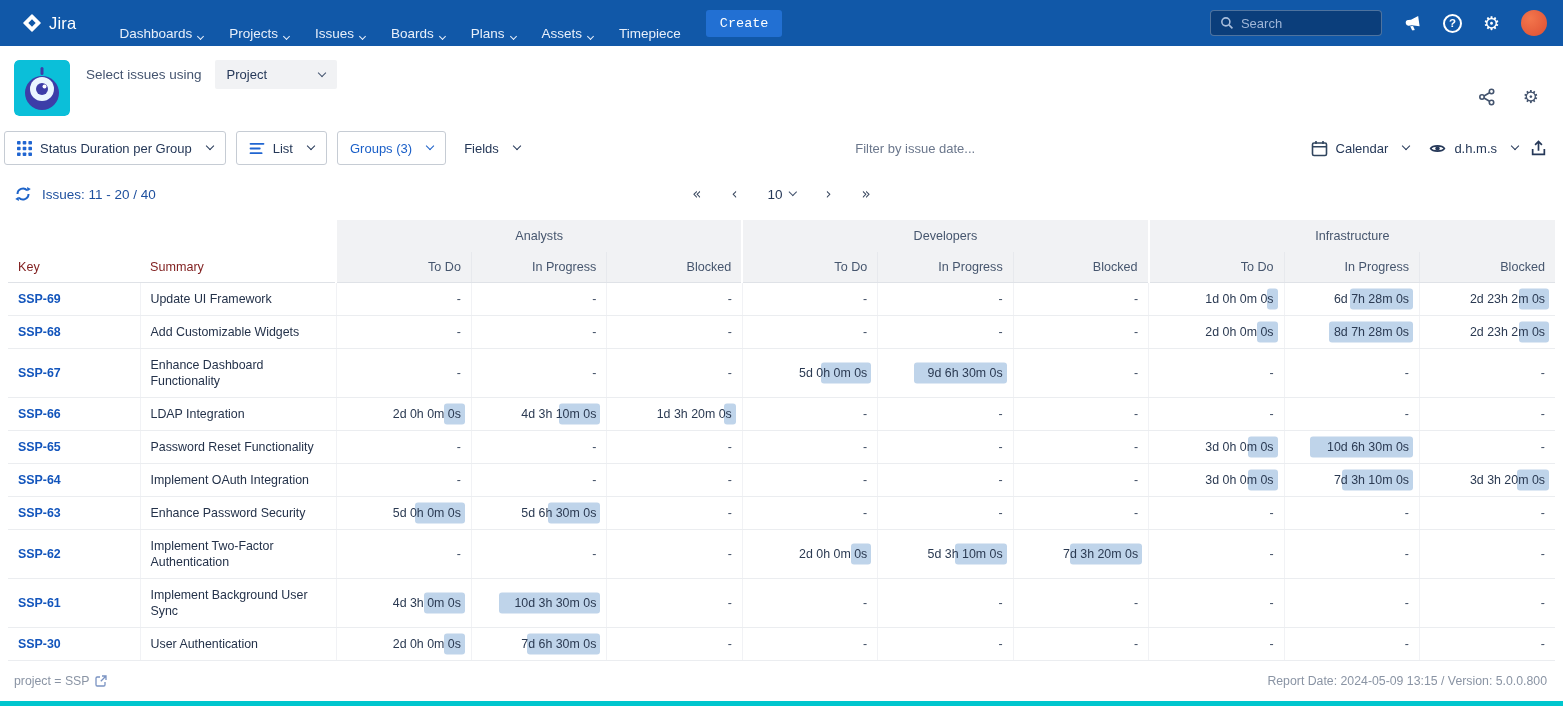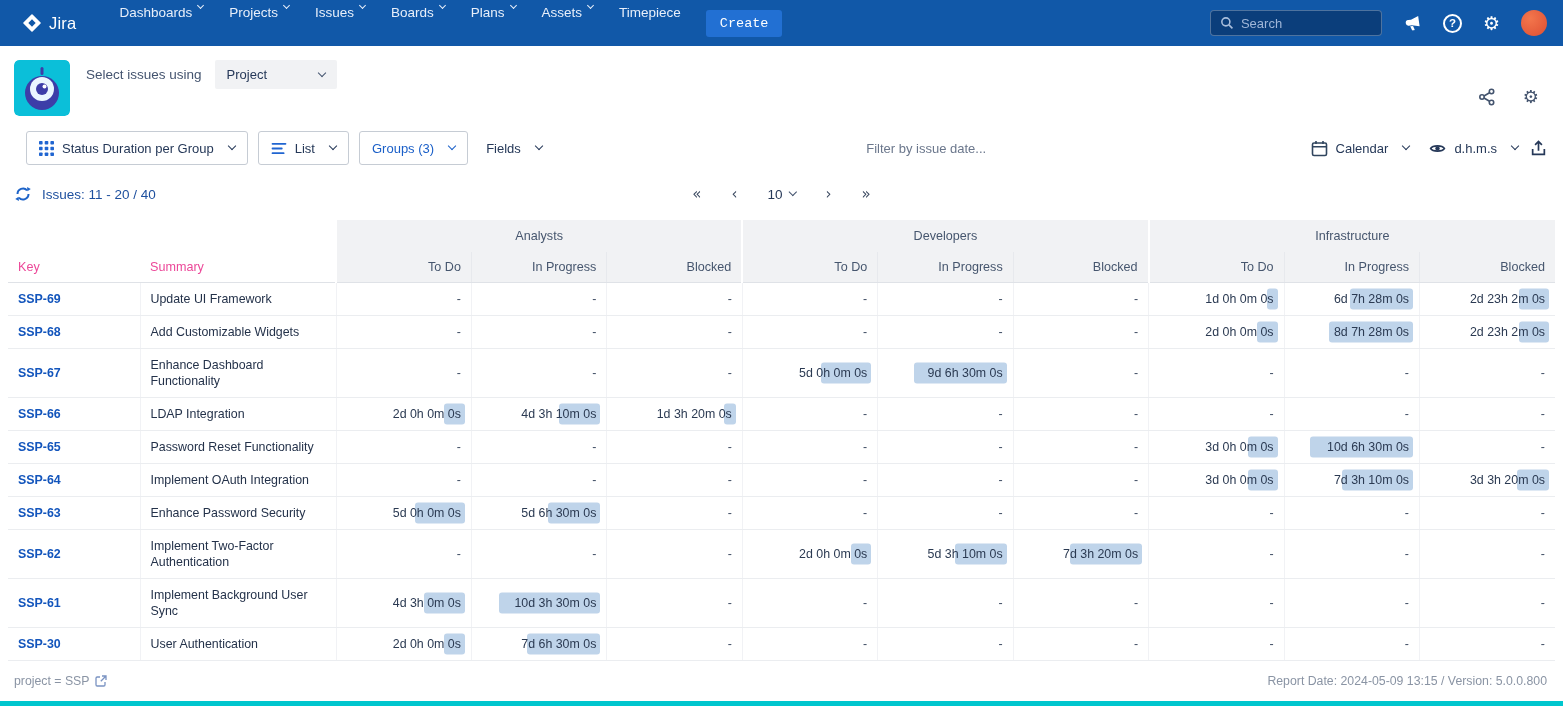--- a/index.html
+++ b/index.html
@@ -6,21 +6,21 @@
   html,body{width:1563px;height:706px}
   body{font-family:"Liberation Sans","DejaVu Sans",sans-serif;background:#fff;position:relative;overflow:hidden;color:#172B4D}
   .chev{display:inline-block;width:6px;height:6px;border-right:1.6px solid currentColor;border-bottom:1.6px solid currentColor;transform:rotate(45deg);margin-left:7px;position:relative;top:-2px;flex:none}
   .chev-sm{width:5px;height:5px;border-width:1.4px;margin-left:6px}
 
   
   .navbar{height:46px;background:var(--c-navbar,#1158A8);display:flex;align-items:center;padding:0 16px 0 22px;color:#fff}
   .brand{display:flex;align-items:center;gap:7px;cursor:pointer}
   .brand-text{font-size:16.5px;letter-spacing:.2px}
   .nav-items{display:flex;align-items:center;margin-left:30px}
-  .nav-item{display:flex;align-items:flex-start;color:#E8EFFA;font-size:13.5px;padding:0 13px;height:36px;cursor:pointer;text-decoration:none;white-space:nowrap}
+  .nav-item{display:flex;align-items:flex-end;color:#E8EFFA;font-size:13.5px;padding:0 13px;height:36px;cursor:pointer;text-decoration:none;white-space:nowrap}
   .create-btn{margin-left:12px;background:var(--c-create,#2270D3);color:#fff;border:none;border-radius:3px;font-size:13.5px;font-family:Liberation Mono, monospace;padding:6px 14px;cursor:pointer}
   .nav-right{margin-left:auto;display:flex;align-items:center;gap:21px}
   .search-box{display:flex;align-items:center;gap:7px;width:172px;height:26px;background:#0B3E7B;border:1px solid rgba(255,255,255,.28);border-radius:4px;padding:0 9px;cursor:text}
   .search-box input{flex:1;background:transparent;border:none;outline:none;color:#EAF1FB;font-size:13px;font-family:inherit;min-width:0}
   .search-box input::placeholder{color:#9FB6D8}
   .nav-icon{display:flex;align-items:center;justify-content:center;cursor:pointer}
   .help-icon{width:19px;height:19px;border:2px solid #fff;border-radius:50%;color:#fff;font-size:11.5px;font-weight:bold;display:flex;align-items:center;justify-content:center}
   .gear-glyph{font-family:"DejaVu Sans",sans-serif;font-size:19px;line-height:1;color:#fff}
   .avatar{width:26px;height:26px;border-radius:50%;background:radial-gradient(circle at 35% 32%,#F3764C,var(--c-avatar,#DD4F33));cursor:pointer;flex:none}
 
@@ -32,21 +32,21 @@
   .select-label{font-size:13.5px;color:#44546F}
   .drop{display:flex;align-items:center;background:#F1F2F4;border-radius:2px;padding:7px 12px;font-size:13px;color:#253858;cursor:pointer}
   .drop .chev{color:#44546F;margin-left:12px}
   .mode-drop{min-width:122px;justify-content:space-between}
   .project-drop{min-width:366px;justify-content:space-between}
   .header-actions{position:absolute;right:24px;top:42px;display:flex;align-items:center;gap:27px;color:#44546E}
   .header-actions .gear-glyph{color:#44546E;font-size:18px}
   .header-actions .nav-icon{color:#44546E}
 
   
-  .toolbar{display:flex;align-items:center;gap:10px;padding:2px 16px 7px 26px}
+  .toolbar{display:flex;align-items:center;gap:10px;padding:2px 16px 7px 4px}
   .tb-btn{display:flex;align-items:center;gap:8px;height:34px;padding:0 12px;background:#fff;border:1px solid #C6CCD4;border-radius:3px;font-size:13px;color:#253858;cursor:pointer;white-space:nowrap}
   .tb-blue{color:#1A5FC8}
   .tb-plain{border:none;padding:0 8px;background:transparent}
   .filter-hint{flex:1;text-align:center;color:#6B778C;font-size:13px;cursor:text}
   .tb-right{display:flex;align-items:center;gap:4px}
   .warn-icon{display:flex;align-items:center;margin-left:2px}
 
   
   .pag-row{position:relative;display:flex;align-items:center;padding:9px 14px;height:44px}
   .issues-info{display:flex;align-items:center;gap:10px}
@@ -55,21 +55,21 @@
   .pag-center{position:absolute;left:50%;transform:translateX(-50%);display:flex;align-items:center;gap:30px;color:#3E4C63}
   .pag-btn{font-size:15px;cursor:pointer;font-family:"DejaVu Sans",sans-serif;line-height:1}
   .page-size{display:flex;align-items:center;font-size:13.5px;cursor:pointer;color:#253858}
   .page-size .chev{color:#44546F}
 
   
   .table-wrap{padding:4px 8px 0}
   table{width:100%;border-collapse:collapse;table-layout:fixed}
   .group-th{background:#F1F2F4;font-weight:normal;color:#46566E;font-size:12.6px;text-align:center;padding:9px 0;border-left:2px solid #fff}
   th.corner-th{background:#fff}
-  .key-th,.sum-th{text-align:left;font-weight:normal;color:#ec4899;font-size:12.6px;padding:8px 10px;border-bottom:1px solid #DFE2E7}
+  .key-th,.sum-th{text-align:left;font-weight:normal;color:#7f1d1d;font-size:12.6px;padding:8px 10px;border-bottom:1px solid #DFE2E7}
   .status-th{background:#F1F2F4;font-weight:normal;color:#46566E;font-size:12.6px;text-align:right;padding:8px 10px;border-bottom:1px solid #DFE2E7;border-left:1px solid #E7E9ED}
   .status-th.grp-start{border-left:2px solid #fff}
   td{border-bottom:1px solid #EBEDF0;border-right:1px solid #F1F2F5;font-size:12.4px;vertical-align:middle}
   td:last-child{border-right:none}
   .key-td{padding:8px 10px}
   .issue-key{color:var(--c-link,#1355BC);font-weight:bold;text-decoration:none;font-size:12.4px;cursor:pointer}
   .sum-td{padding:8px 10px;color:#24324A;line-height:16px}
   .dur-td{padding:8px 10px;text-align:right;color:#2B3A52}
   .dur-wrap{position:relative;line-height:16px}
   .dur-bar{position:absolute;right:-4px;top:50%;transform:translateY(-50%);height:21px;background:var(--c-bar,#BFD4EA);border-radius:3px}

